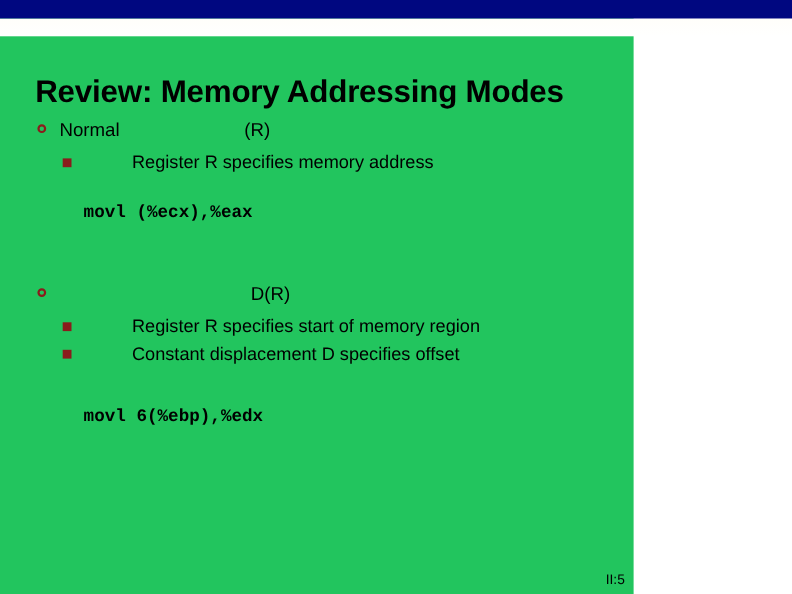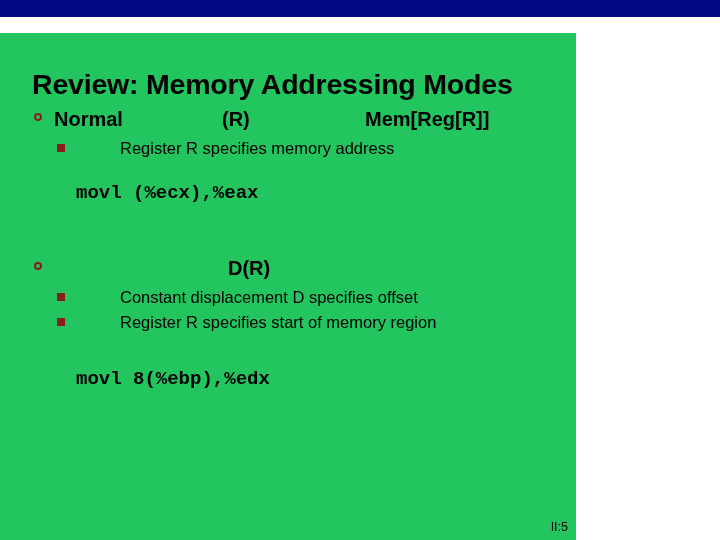--- a/index.html
+++ b/index.html
@@ -79,22 +79,22 @@
     left: 34px;
     top: 9px;
     width: 8px;
     height: 8px;
     border: 2px solid #8a1c1c;
     border-radius: 50%;
     box-sizing: border-box;
   }
   .l1-text {
     display: inline-block;
-    font-size: 20px;
-    font-weight: bold;
+    font-size: 17px;
+    font-weight: normal;
     color: #000000;
     line-height: 24px;
     white-space: nowrap;
   }
   .col-name  { position: absolute; left: 54px;  top: 3px; }
   .col-syn   { position: absolute; left: 222px; top: 3px; }
   .col-sem   { position: absolute; left: 365px; top: 3px; }
 
   
   .l2-row {
@@ -118,21 +118,21 @@
     line-height: 24px;
     white-space: nowrap;
     margin-left: 44px;
   }
 
   
   .code-line {
     position: relative;
     padding-left: 76px;
     font-family: "Liberation Mono", "DejaVu Sans Mono", monospace;
-    font-size: 19px;
+    font-size: 16px;
     font-weight: bold;
     color: #000000;
     line-height: 24px;
     white-space: pre;
   }
 
   .spacer-sm { height: 12px; }
   .spacer-md { height: 20px; }
   .spacer-lg { height: 28px; }
 
@@ -156,21 +156,20 @@
   <div class="top-bar-fade"></div>
 
   <h1 class="slide-title">Review: Memory Addressing Modes</h1>
 
   <div class="body-area">
 
     <div class="l1-row">
       <span class="l1-bullet"></span>
       <span class="l1-text col-name">Normal</span>
       <span class="l1-text col-syn">(R)</span>
-      <span class="l1-text col-sem">Mem[Reg[R]]</span>
     </div>
 
     <div class="l2-row">
       <span class="l2-bullet"></span>
       <span class="l2-text">Register R specifies memory address</span>
     </div>
 
     <div class="spacer-md"></div>
 
     <div class="code-line">movl (%ecx),%eax</div>
@@ -178,30 +177,30 @@
     <div class="spacer-lg"></div>
     <div class="spacer-md"></div>
 
     <div class="l1-row">
       <span class="l1-bullet"></span>
       <span class="l1-text col-syn" style="left:228px;">D(R)</span>
     </div>
 
     <div class="l2-row">
       <span class="l2-bullet"></span>
-      <span class="l2-text">Constant displacement D specifies offset</span>
+      <span class="l2-text">Register R specifies start of memory region</span>
     </div>
 
     <div class="l2-row">
       <span class="l2-bullet"></span>
-      <span class="l2-text">Register R specifies start of memory region</span>
+      <span class="l2-text">Constant displacement D specifies offset</span>
     </div>
 
     <div class="spacer-md"></div>
     <div class="spacer-sm"></div>
 
-    <div class="code-line">movl 8(%ebp),%edx</div>
+    <div class="code-line">movl 6(%ebp),%edx</div>
 
   </div>
 
   <div class="footer-num">II:5</div>
 
 </div>
 
 </body></html>

